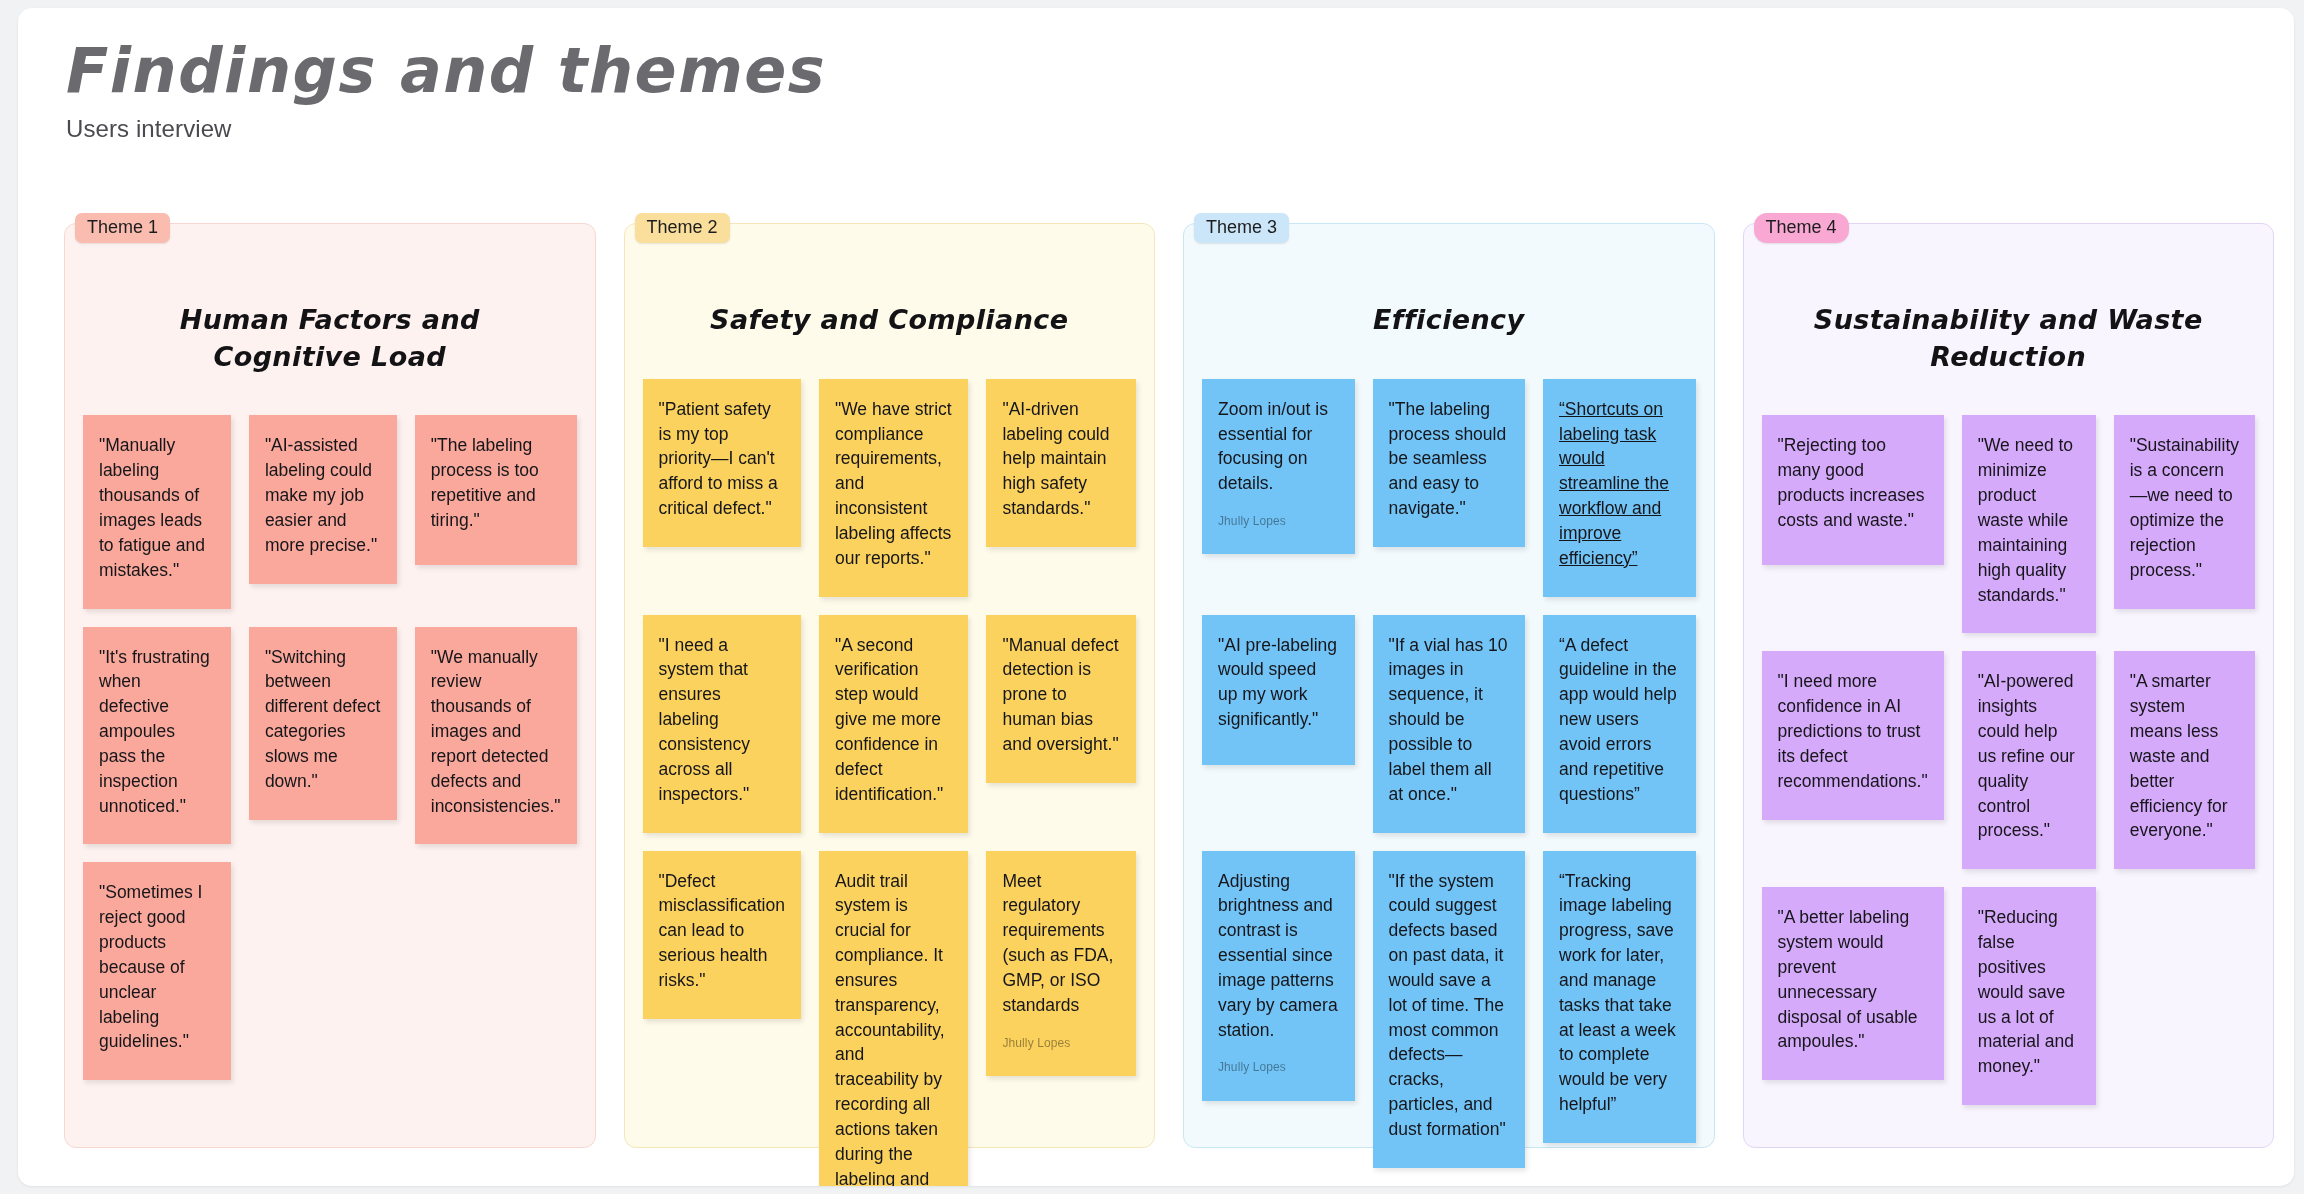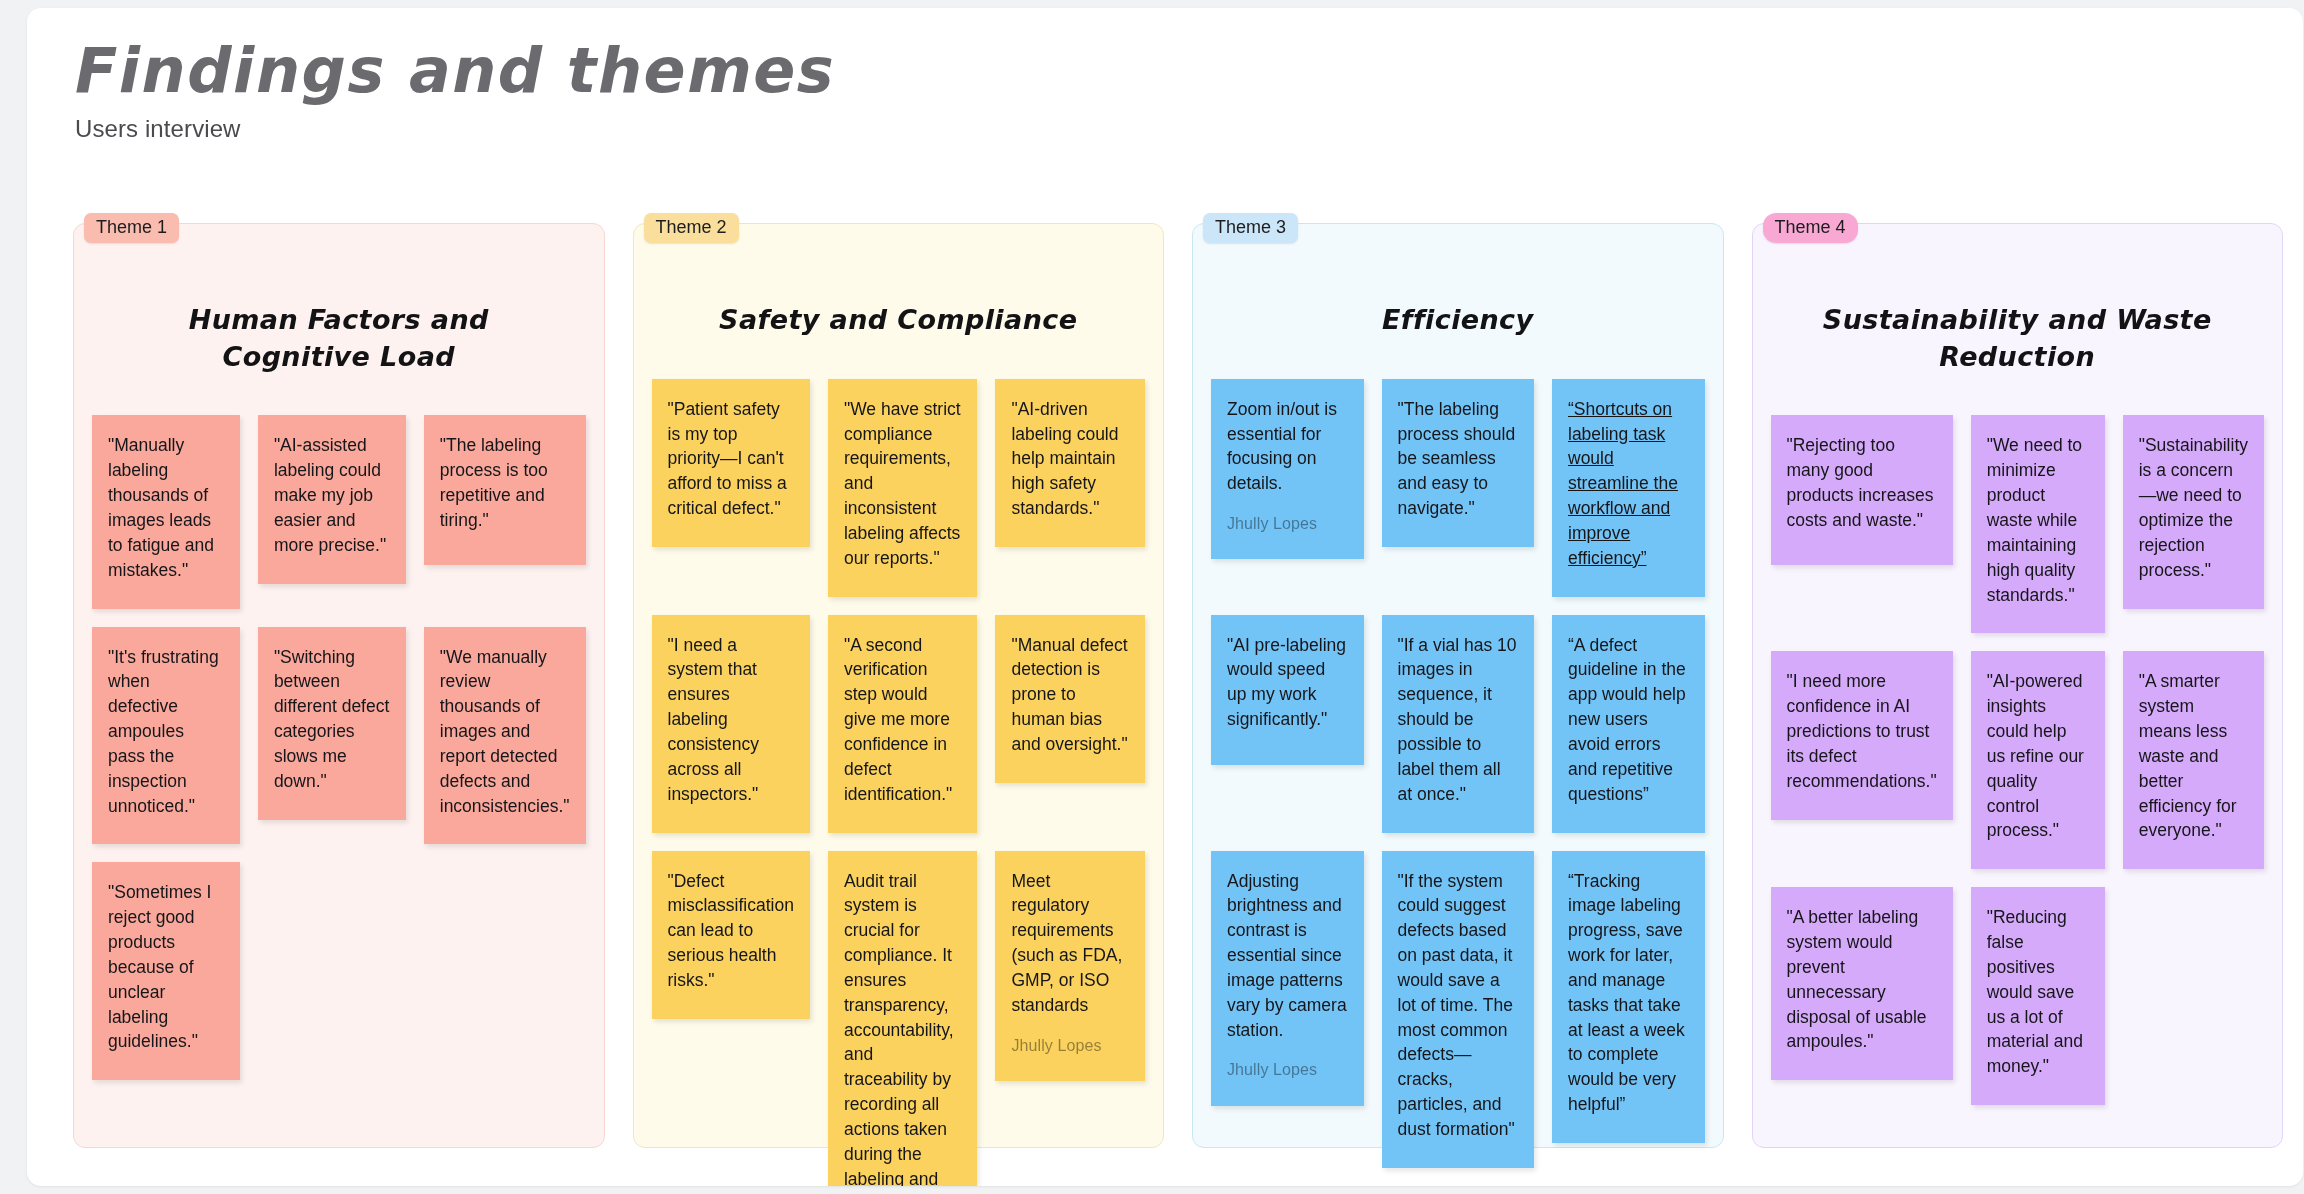--- a/index.html
+++ b/index.html
@@ -7,21 +7,21 @@
   html, body {
     width: 2304px;
     height: 1194px;
     background: #f1f2f4;
     font-family: "Liberation Sans", sans-serif;
     overflow: hidden;
   }
 
   .board-canvas {
     position: absolute;
-    left: 27px;
+    left: 18px;
     top: 8px;
     width: 2276px;
     height: 1178px;
     background: #ffffff;
     border-radius: 14px;
     box-shadow: 0 1px 3px rgba(0,0,0,0.07);
     overflow: hidden;
   }
 
   
@@ -112,21 +112,21 @@
     color: #16161a;
     box-shadow: 2px 3px 5px rgba(0,0,0,0.10);
   }
   .sticky-note .note-text {
     display: block;
     word-wrap: break-word;
   }
   .sticky-note .note-author {
     display: block;
     margin-top: 18px;
-    font-size: 16px;
+    font-size: 12px;
     line-height: 1.2;
     color: rgba(0,0,0,0.40);
     letter-spacing: .1px;
   }
   .sticky-note .note-author:empty { display: none; }
 
   
 </style>
 </head>
 <body>

